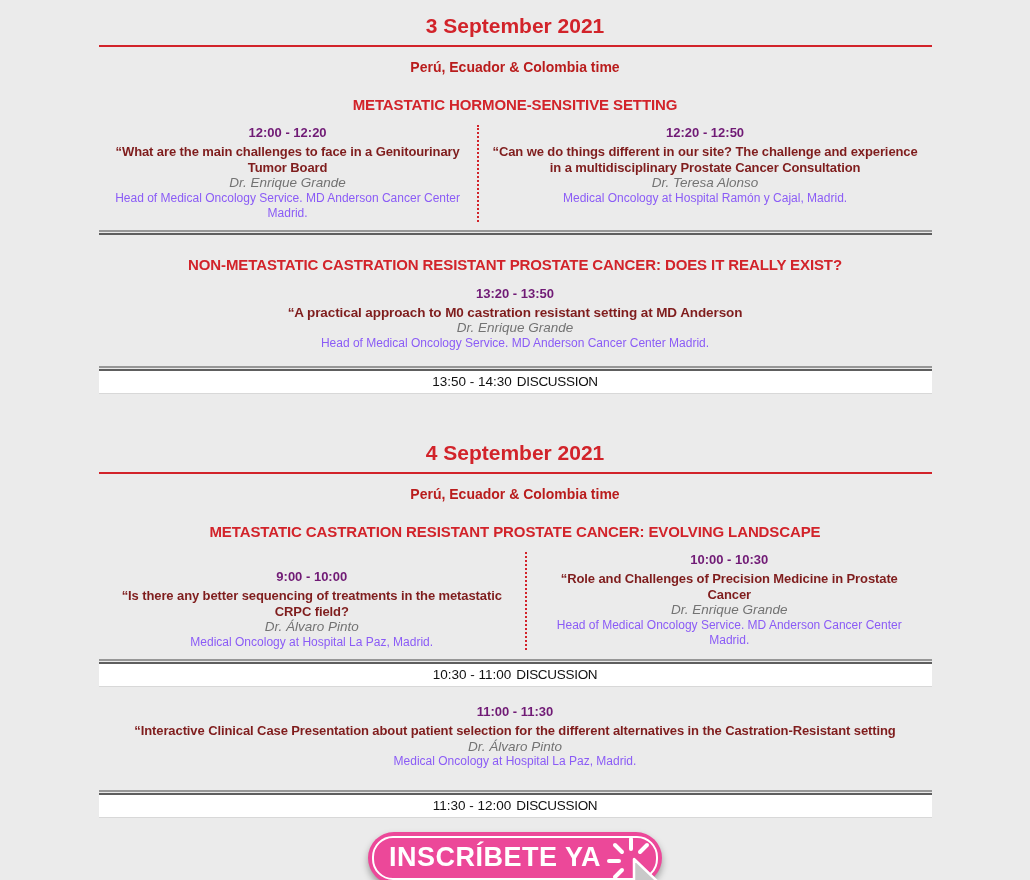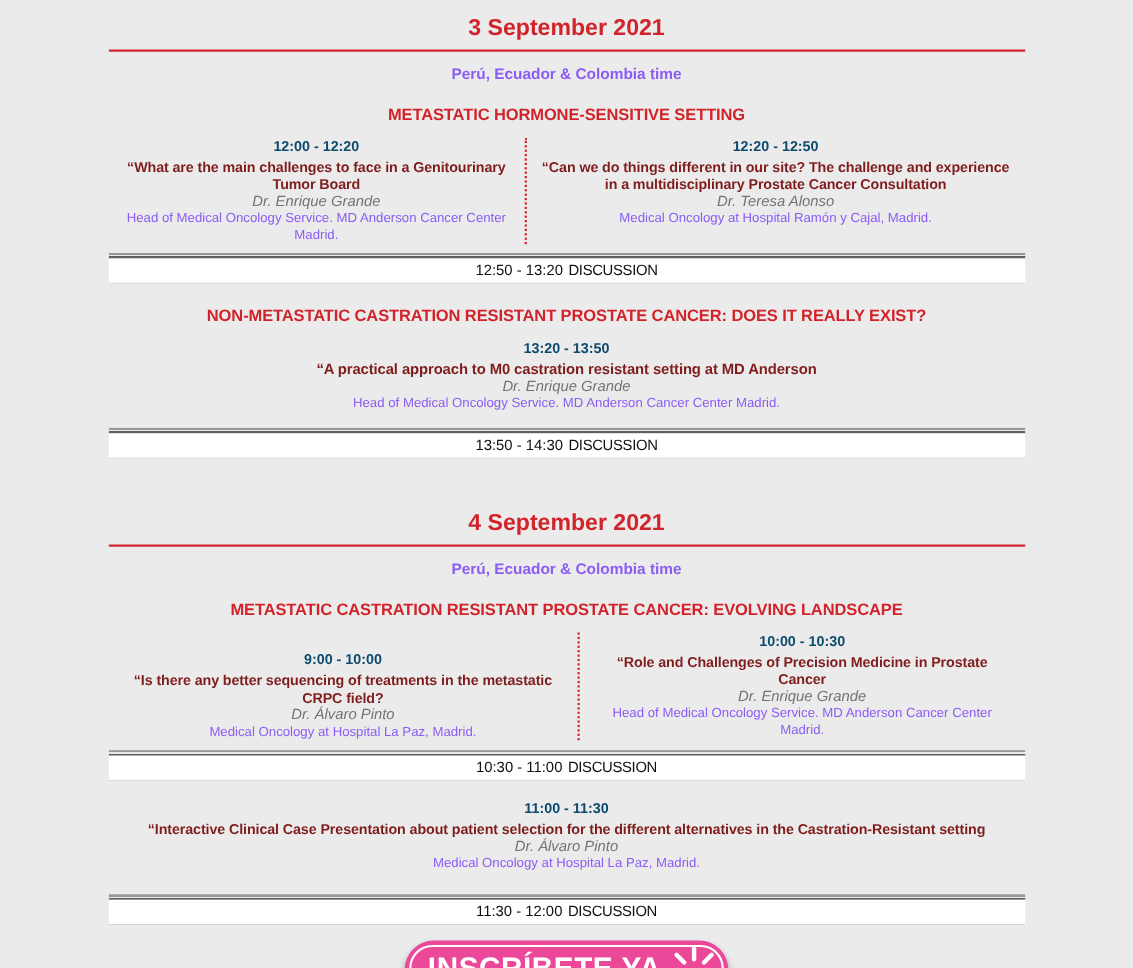--- a/index.html
+++ b/index.html
@@ -28,21 +28,21 @@
   .red-rule {
     height: 2px;
     background: #d2232a;
     margin: 7px 25px 0 25px;
   }
   .timezone {
     margin-top: 12px;
     text-align: center;
     font-size: 14px;
     font-weight: bold;
-    color: #8b5cf6;
+    color: #b91c1c;
     line-height: 16px;
   }
   .section-heading {
     margin-top: 21px;
     text-align: center;
     color: #d2232a;
     font-size: 15px;
     font-weight: bold;
     line-height: 17px;
     letter-spacing: -0.1px;
@@ -54,21 +54,21 @@
     align-items: stretch;
   }
   .col { padding: 0 12px; text-align: center; }
   .day1 .col-left  { flex: 0 0 45.4%; }
   .day1 .col-right { flex: 1; border-left: 2px dotted #d2232a; }
   .day2 .col-left  { flex: 0 0 51.2%; margin-top: 17px; }
   .day2 .col-right { flex: 1; border-left: 2px dotted #d2232a; }
 
   .session { text-align: center; }
   .session-time {
-    color: #0c4a6e;
+    color: #701a75;
     font-size: 13px;
     font-weight: bold;
     line-height: 15px;
     margin-bottom: 4px;
   }
   .session-title {
     font-size: 13px;
     font-weight: bold;
     color: #7f1d1d;
     line-height: 15.5px;
@@ -176,23 +176,20 @@
       <div class="col col-right session">
         <div class="session-time">12:20 - 12:50</div>
         <div class="session-title">“Can we do things different in our site? The challenge and experience in a multidisciplinary Prostate Cancer Consultation</div>
         <div class="session-speaker">Dr. Teresa Alonso</div>
         <div class="session-affiliation">Medical Oncology at Hospital Ramón y Cajal, Madrid.</div>
       </div>
     </div>
 
     <div class="discussion mt-groove-1">
       <div class="groove"></div>
-      <div class="bar">
-        <span>12:50 - 13:20</span><span class="disc-label">DISCUSSION</span>
-      </div>
     </div>
 
     <h2 class="section-heading">NON-METASTATIC CASTRATION RESISTANT PROSTATE CANCER: DOES IT REALLY EXIST?</h2>
 
     <div class="session session-full">
       <div class="session-time">13:20 - 13:50</div>
       <div class="session-title">“A practical approach to M0 castration resistant setting at MD Anderson</div>
       <div class="session-speaker">Dr. Enrique Grande</div>
       <div class="session-affiliation">Head of Medical Oncology Service. MD Anderson Cancer Center Madrid.</div>
     </div>

